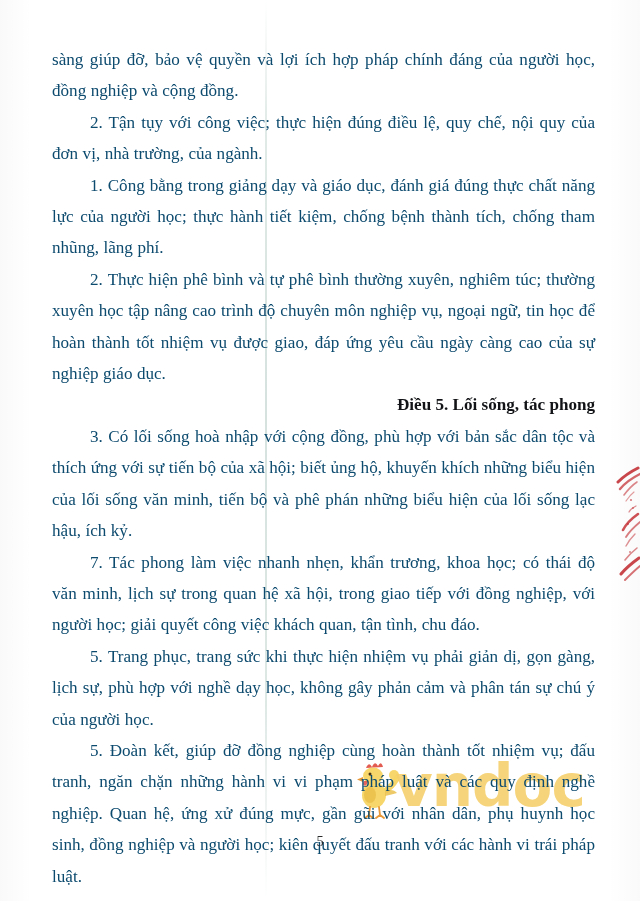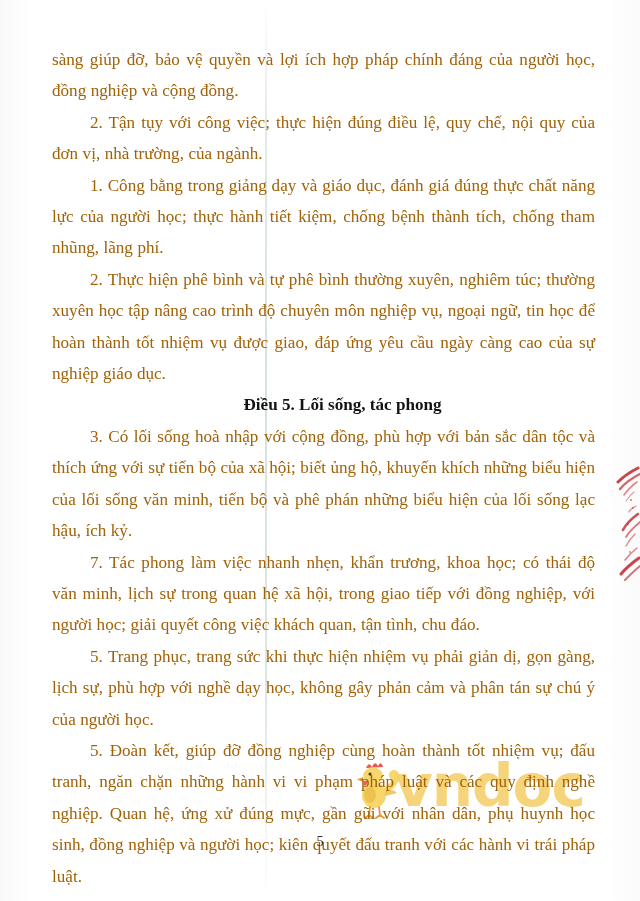--- a/index.html
+++ b/index.html
@@ -49,33 +49,33 @@
     top: 44px;
     width: 543px;
     z-index: 3;
   }
   p.para {
     margin: 0;
     font-size: 17.1px;
     line-height: 31.4px;
     text-align: justify;
     text-indent: 38px;
-    color: #a16207;
+    color: #0c4a6e;
     word-spacing: 0.2px;
   }
   p.cont {
     text-indent: 0;
   }
   p.heading {
     margin: 0;
     font-size: 17.1px;
     line-height: 31.4px;
     font-weight: bold;
     text-indent: 38px;
-    text-align: center;
+    text-align: right;
     color: #121316;
   }
   .page-number {
     position: absolute;
     top: 833px;
     left: 0;
     width: 640px;
     text-align: center;
     font-size: 14.5px;
     color: #2a2b2d;

